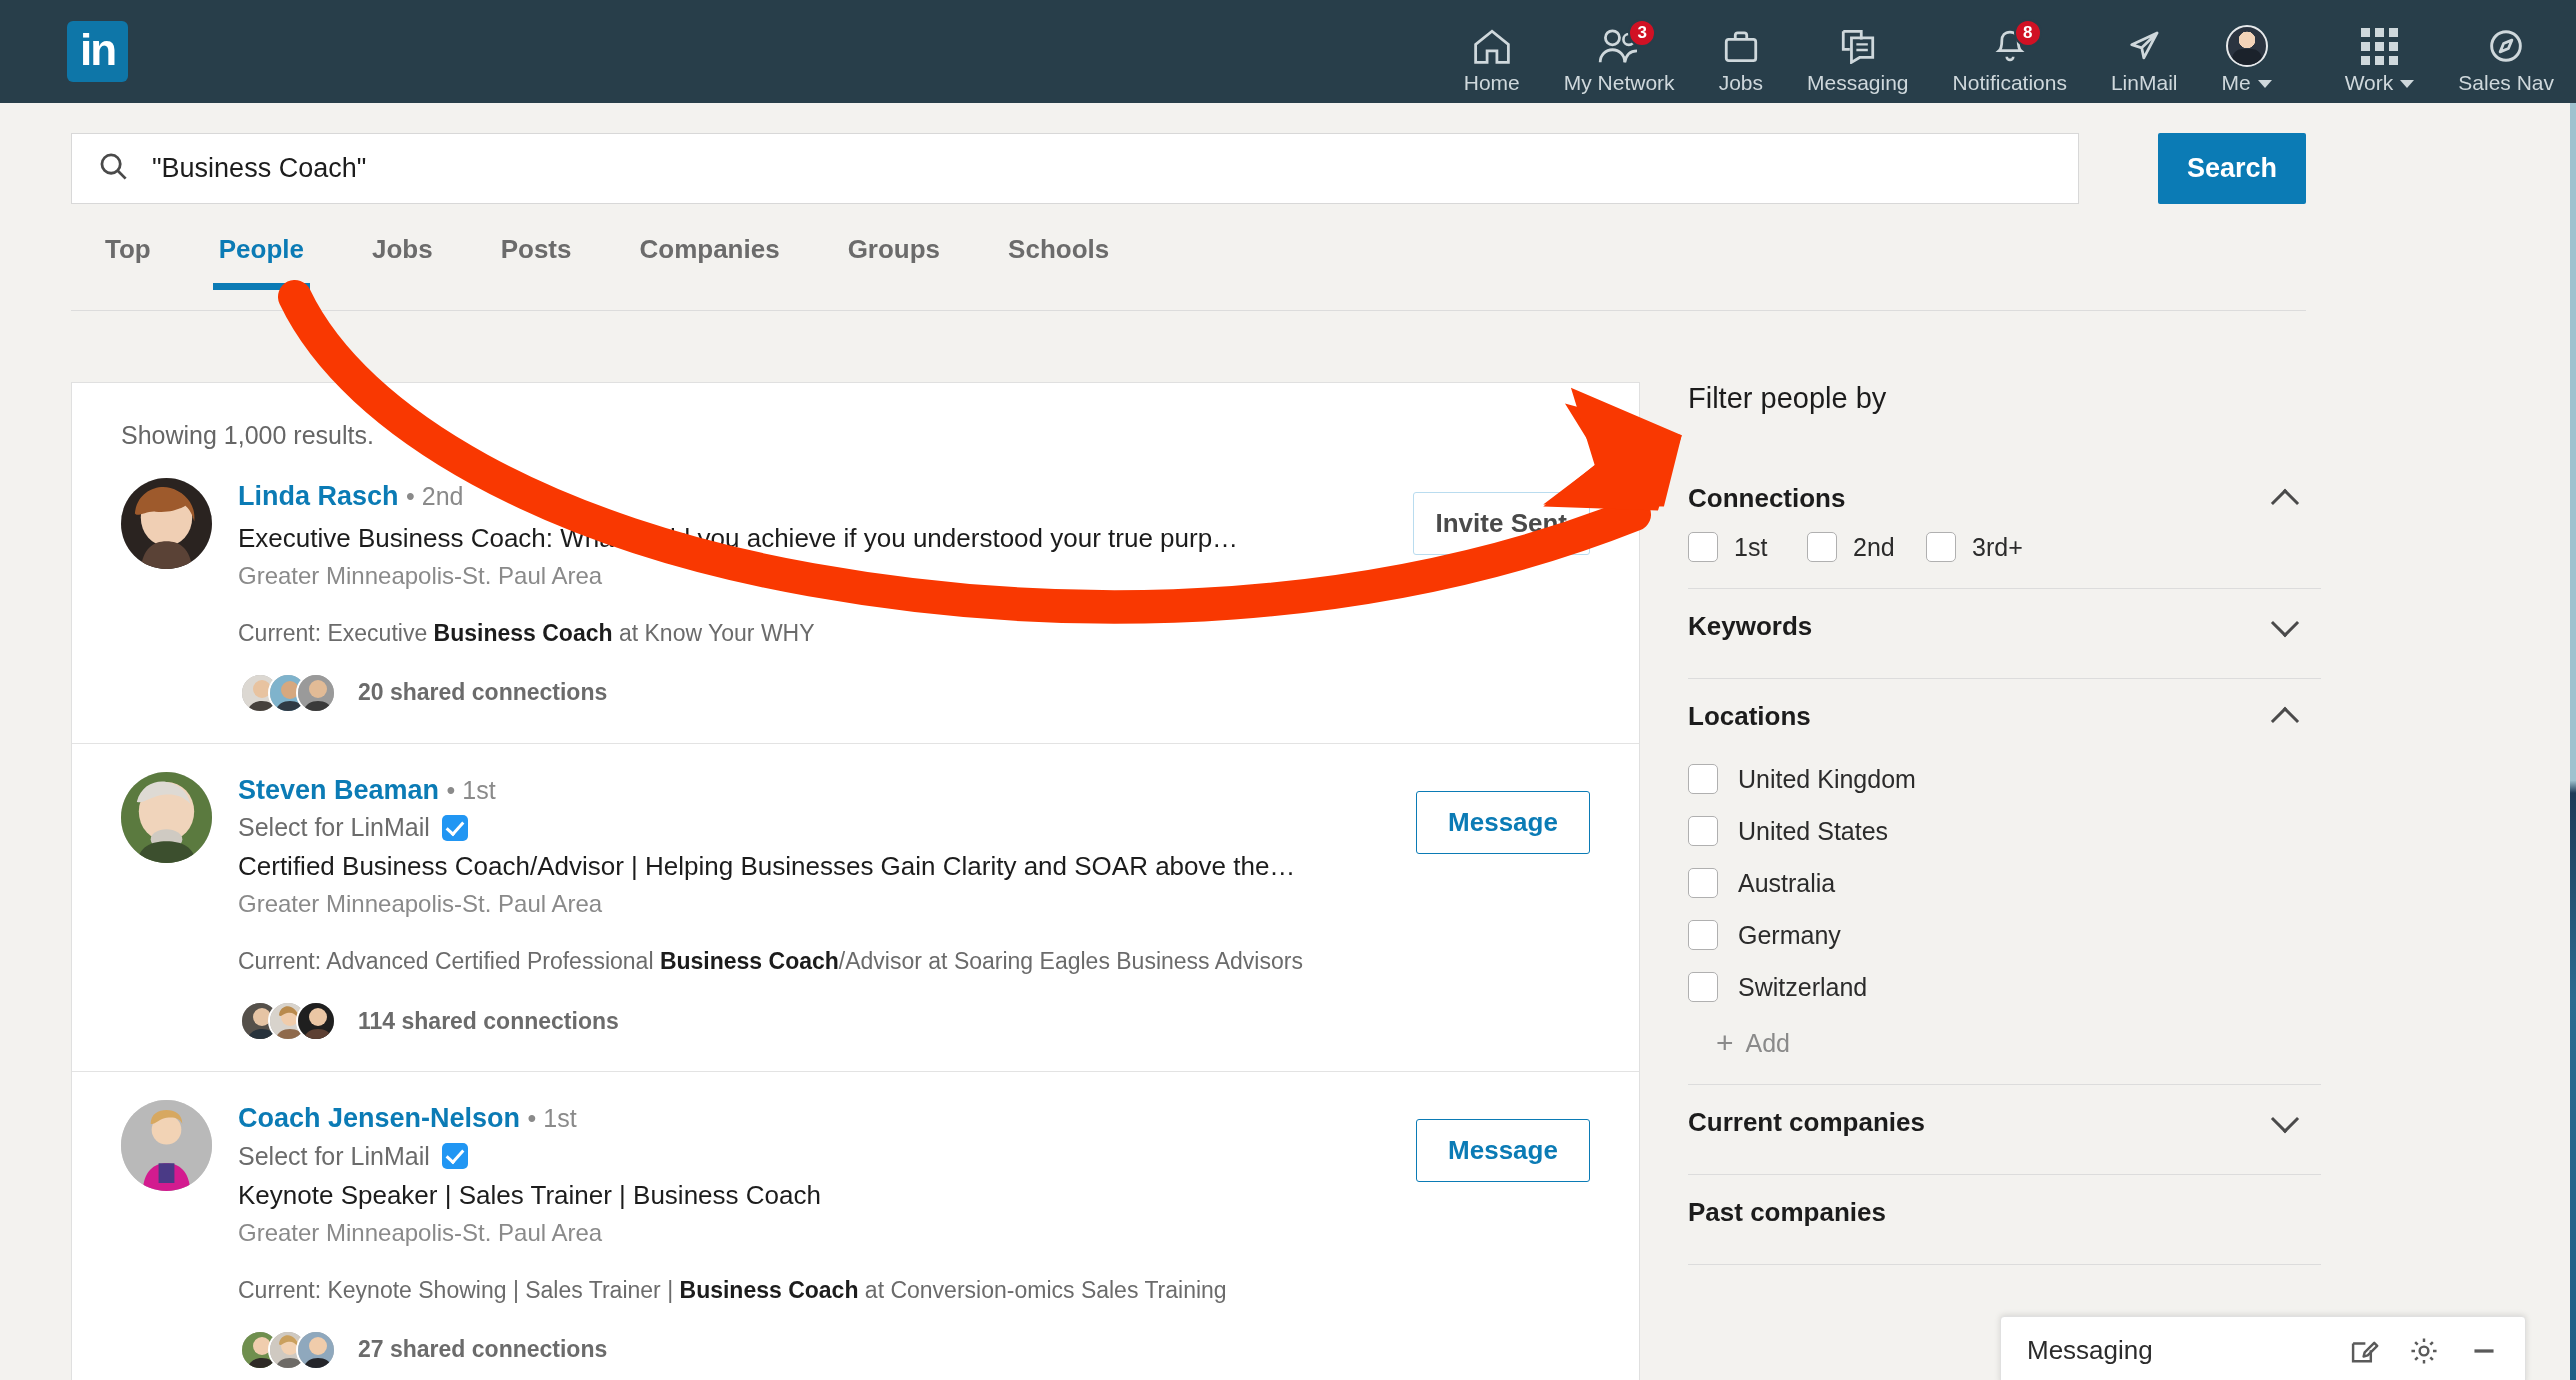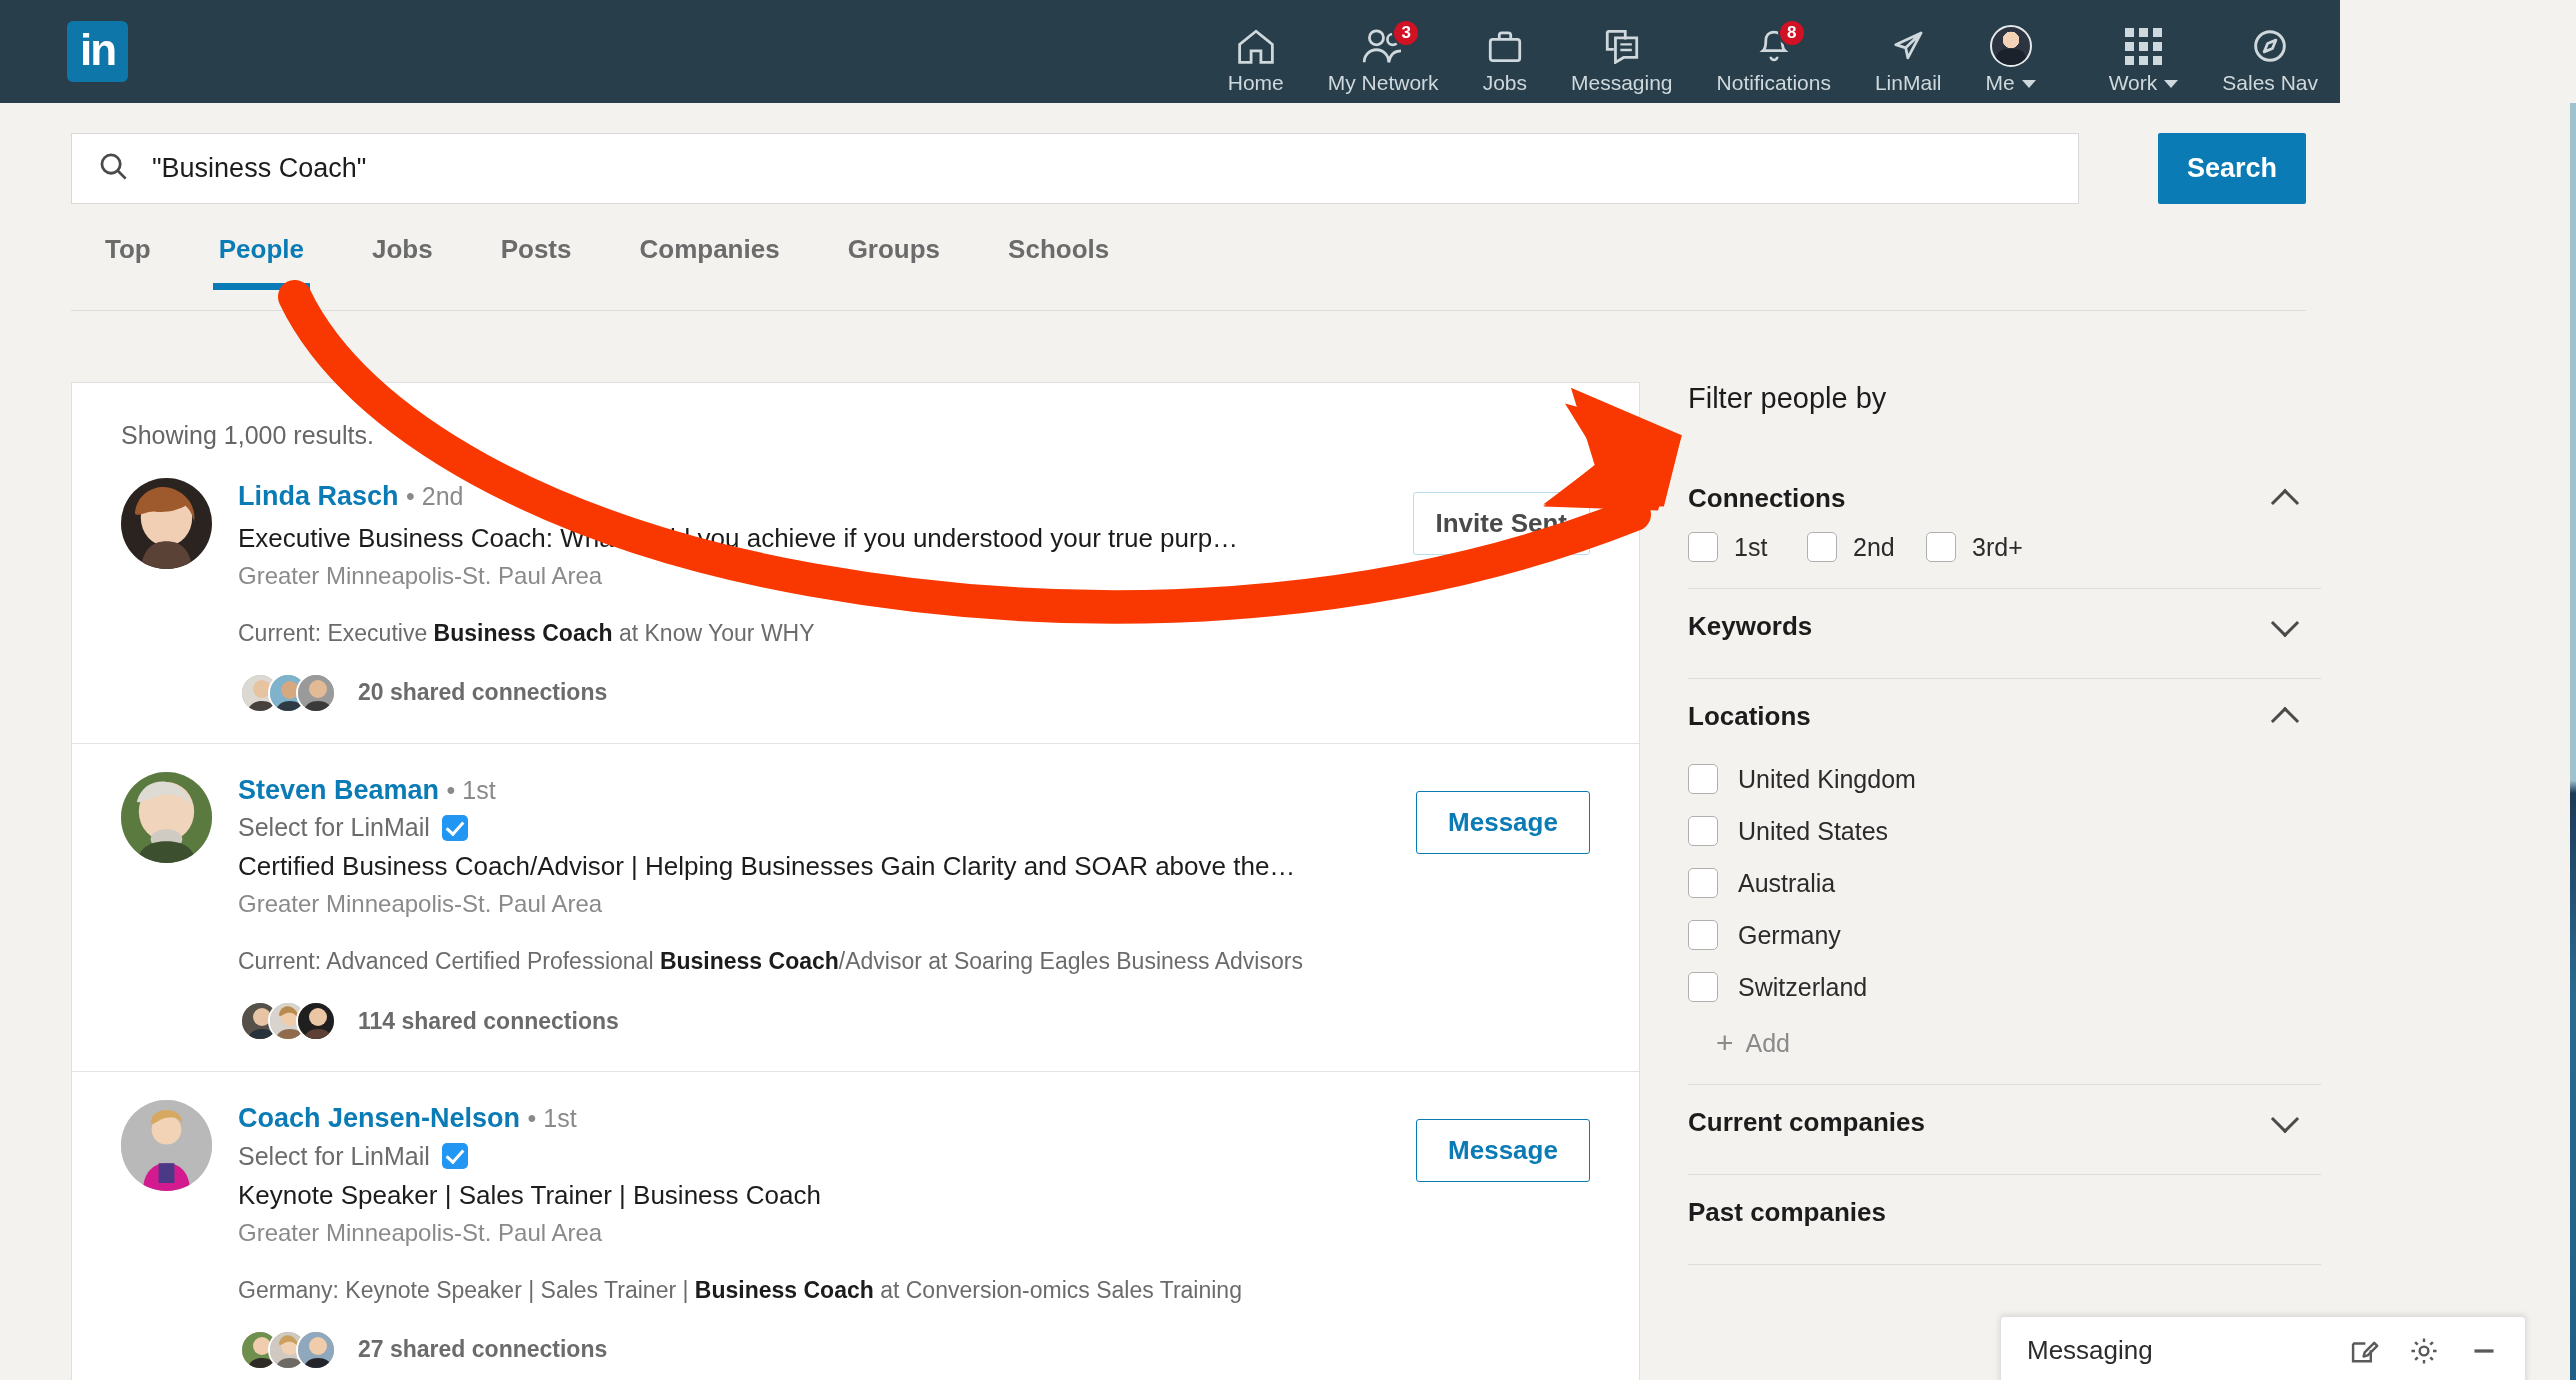--- a/index.html
+++ b/index.html
@@ -8,21 +8,21 @@
     width: 2576px; height: 1381px;
     background: #f3f2f0;
     font-family: "Liberation Sans", sans-serif;
     overflow: hidden;
   }
   .page { position: relative; width: 2576px; height: 1381px; background: #f3f2ef; }
 
   
   .topnav {
     position: absolute; top: 0; left: 0;
-    width: 2340px; height: 103px;
+    width: 2576px; height: 103px;
     background: #283e4a;
     display: flex; align-items: stretch;
   }
   .logo-wrap { display: flex; align-items: center; padding-left: 67px; }
   .li-logo {
     width: 61px; height: 61px; background: #0e76a8; border-radius: 6px;
     display: flex; align-items: center; justify-content: center;
     color: #fff; font-weight: bold; font-size: 44px; line-height: 1;
     font-family: "Liberation Sans", sans-serif; letter-spacing: -2px;
     padding-bottom: 4px;
@@ -436,21 +436,21 @@
           <div class="pname-line">
             <span class="pname">Coach Jensen-Nelson</span>
             <span class="pdeg">• 1st</span>
           </div>
           <div class="linmail-row">
             <span>Select for LinMail</span>
             <span class="cb-checked"></span>
           </div>
           <div class="pheadline">Keynote Speaker | Sales Trainer | Business Coach</div>
           <div class="ploc">Greater Minneapolis-St. Paul Area</div>
-          <div class="pcurrent"><span>Germany: Keynote Speaker | Sales Trainer | </span><b>Business Coach</b><span> at Conversion-omics Sales Training</span></div>
+          <div class="pcurrent"><span>Current: Keynote Showing | Sales Trainer | </span><b>Business Coach</b><span> at Conversion-omics Sales Training</span></div>
           <div class="shared">
             <div class="facepile">
               <div class="f"><svg width="40" height="40" viewBox="0 0 40 40">
                     <rect width="40" height="40" fill="#6f8f4e"></rect>
                     <circle cx="20" cy="14" r="9" fill="#f0cdae"></circle>
                     <path d="M4 40c2-10 8-14 16-14s14 4 16 14z" fill="#2e2a26"></path>
                   </svg></div>
               <div class="f"><svg width="40" height="40" viewBox="0 0 40 40">
                     <rect width="40" height="40" fill="#cfc9c1"></rect>
                     <circle cx="20" cy="14" r="9" fill="#f2d1b2"></circle>

